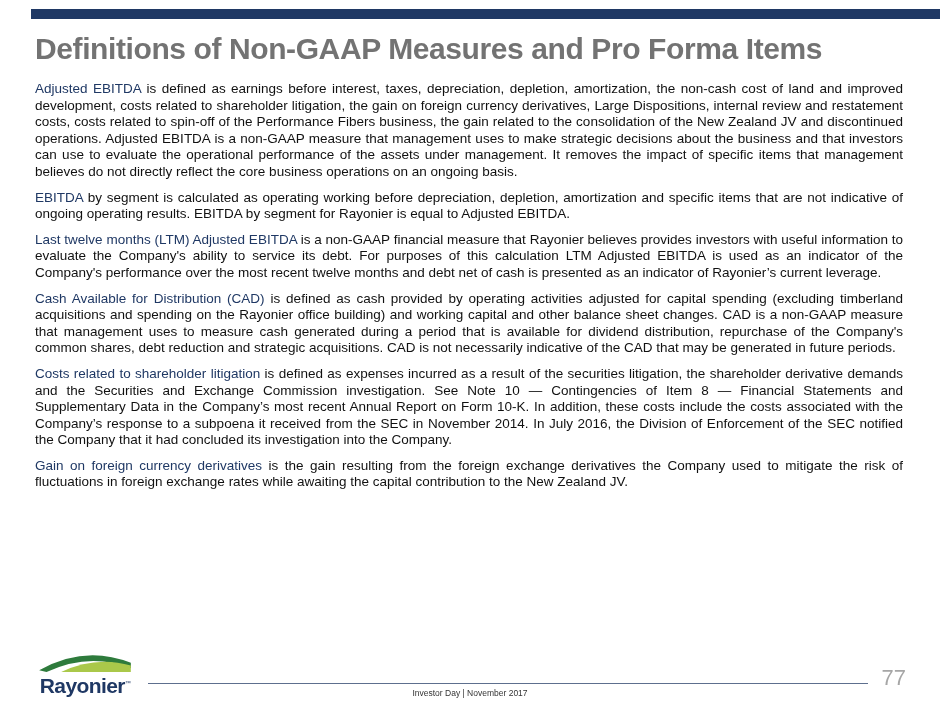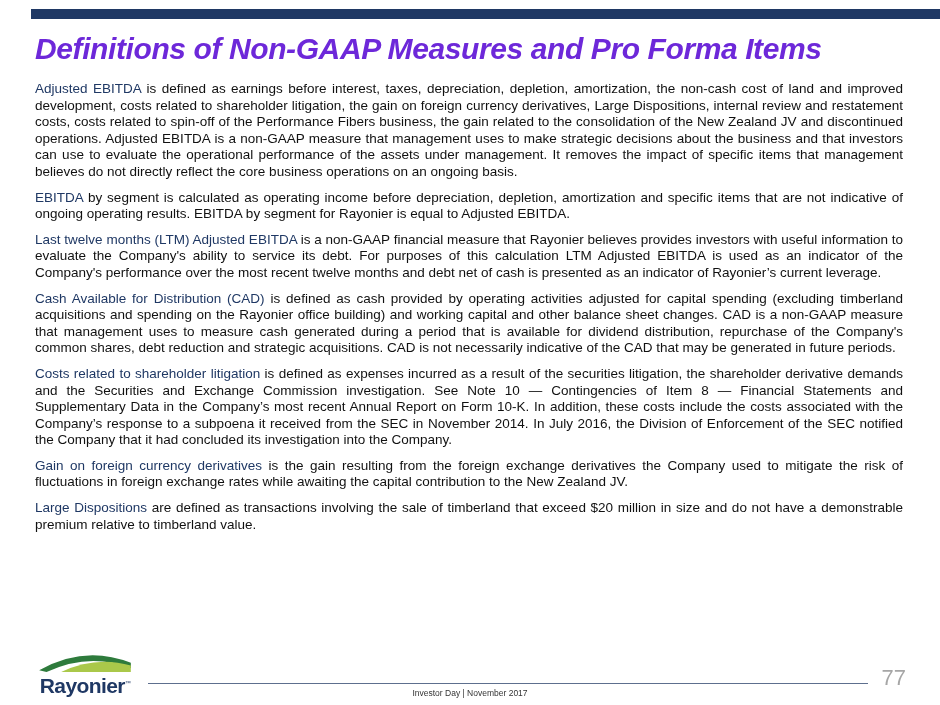--- a/index.html
+++ b/index.html
@@ -22,25 +22,24 @@
 
   .content {
     position: absolute;
     left: 35px; top: 32px;
     width: 868px;
   }
 
   .page-title {
     font-size: 30px;
     font-weight: bold;
-    color: #6d28d9;
+    color: #737373;
     letter-spacing: -0.4px;
     margin: 0 0 15px 0;
     line-height: 34px;
-    font-style: italic;
   }
 
   p.definition {
     font-size: 13.5px;
     line-height: 16.6px;
     color: #111111;
     text-align: justify;
     margin: 0 0 9px 0;
   }
   .term {
@@ -102,31 +101,30 @@
 
 <div class="slide">
 
   <div class="top-accent-bar"></div>
 
   <div class="content">
     <h1 class="page-title">Definitions of Non-GAAP Measures and Pro Forma Items</h1>
 
     <p class="definition"><span class="term">Adjusted EBITDA</span><span> is defined as earnings before interest, taxes, depreciation, depletion, amortization, the non-cash cost of land and improved development, costs related to shareholder litigation, the gain on foreign currency derivatives, Large Dispositions, internal review and restatement costs, costs related to spin-off of the Performance Fibers business, the gain related to the consolidation of the New Zealand JV and discontinued operations. Adjusted EBITDA is a non-GAAP measure that management uses to make strategic decisions about the business and that investors can use to evaluate the operational performance of the assets under management. It removes the impact of specific items that management believes do not directly reflect the core business operations on an ongoing basis.</span></p>
 
-    <p class="definition"><span class="term">EBITDA</span><span> by segment is calculated as operating income before depreciation, depletion, amortization and specific items that are not indicative of ongoing operating results. EBITDA by segment for Rayonier is equal to Adjusted EBITDA.</span></p>
+    <p class="definition"><span class="term">EBITDA</span><span> by segment is calculated as operating working before depreciation, depletion, amortization and specific items that are not indicative of ongoing operating results. EBITDA by segment for Rayonier is equal to Adjusted EBITDA.</span></p>
 
     <p class="definition"><span class="term">Last twelve months (LTM) Adjusted EBITDA</span><span> is a non-GAAP financial measure that Rayonier believes provides investors with useful information to evaluate the Company's ability to service its debt. For purposes of this calculation LTM Adjusted EBITDA is used as an indicator of the Company's performance over the most recent twelve months and debt net of cash is presented as an indicator of Rayonier’s current leverage.</span></p>
 
     <p class="definition"><span class="term">Cash Available for Distribution (CAD)</span><span> is defined as cash provided by operating activities adjusted for capital spending (excluding timberland acquisitions and spending on the Rayonier office building) and working capital and other balance sheet changes. CAD is a non-GAAP measure that management uses to measure cash generated during a period that is available for dividend distribution, repurchase of the Company's common shares, debt reduction and strategic acquisitions. CAD is not necessarily indicative of the CAD that may be generated in future periods.</span></p>
 
     <p class="definition"><span class="term">Costs related to shareholder litigation</span><span> is defined as expenses incurred as a result of the securities litigation, the shareholder derivative demands and the Securities and Exchange Commission investigation. See Note 10 — Contingencies of Item 8 — Financial Statements and Supplementary Data in the Company’s most recent Annual Report on Form 10-K. In addition, these costs include the costs associated with the Company’s response to a subpoena it received from the SEC in November 2014. In July 2016, the Division of Enforcement of the SEC notified the Company that it had concluded its investigation into the Company.</span></p>
 
     <p class="definition"><span class="term">Gain on foreign currency derivatives</span><span> is the gain resulting from the foreign exchange derivatives the Company used to mitigate the risk of fluctuations in foreign exchange rates while awaiting the capital contribution to the New Zealand JV.</span></p>
 
-    <p class="definition"><span class="term">Large Dispositions</span><span> are defined as transactions involving the sale of timberland that exceed $20 million in size and do not have a demonstrable premium relative to timberland value.</span></p>
   </div>
 
   <div class="logo">
     <svg class="logo-swoosh" width="96" height="22" viewBox="0 0 100 24" aria-hidden="true">
       <path d="M0 22 Q50 -6 100 14 L100 20 Q55 2 8 24 Z" fill="#2e7b3c"></path>
       <path d="M24 24 Q62 6 100 17 L100 24 Z" fill="#aac84a"></path>
     </svg>
     <div class="logo-wordmark"><span>Rayonier</span><span class="logo-tm">™</span></div>
   </div>
 

